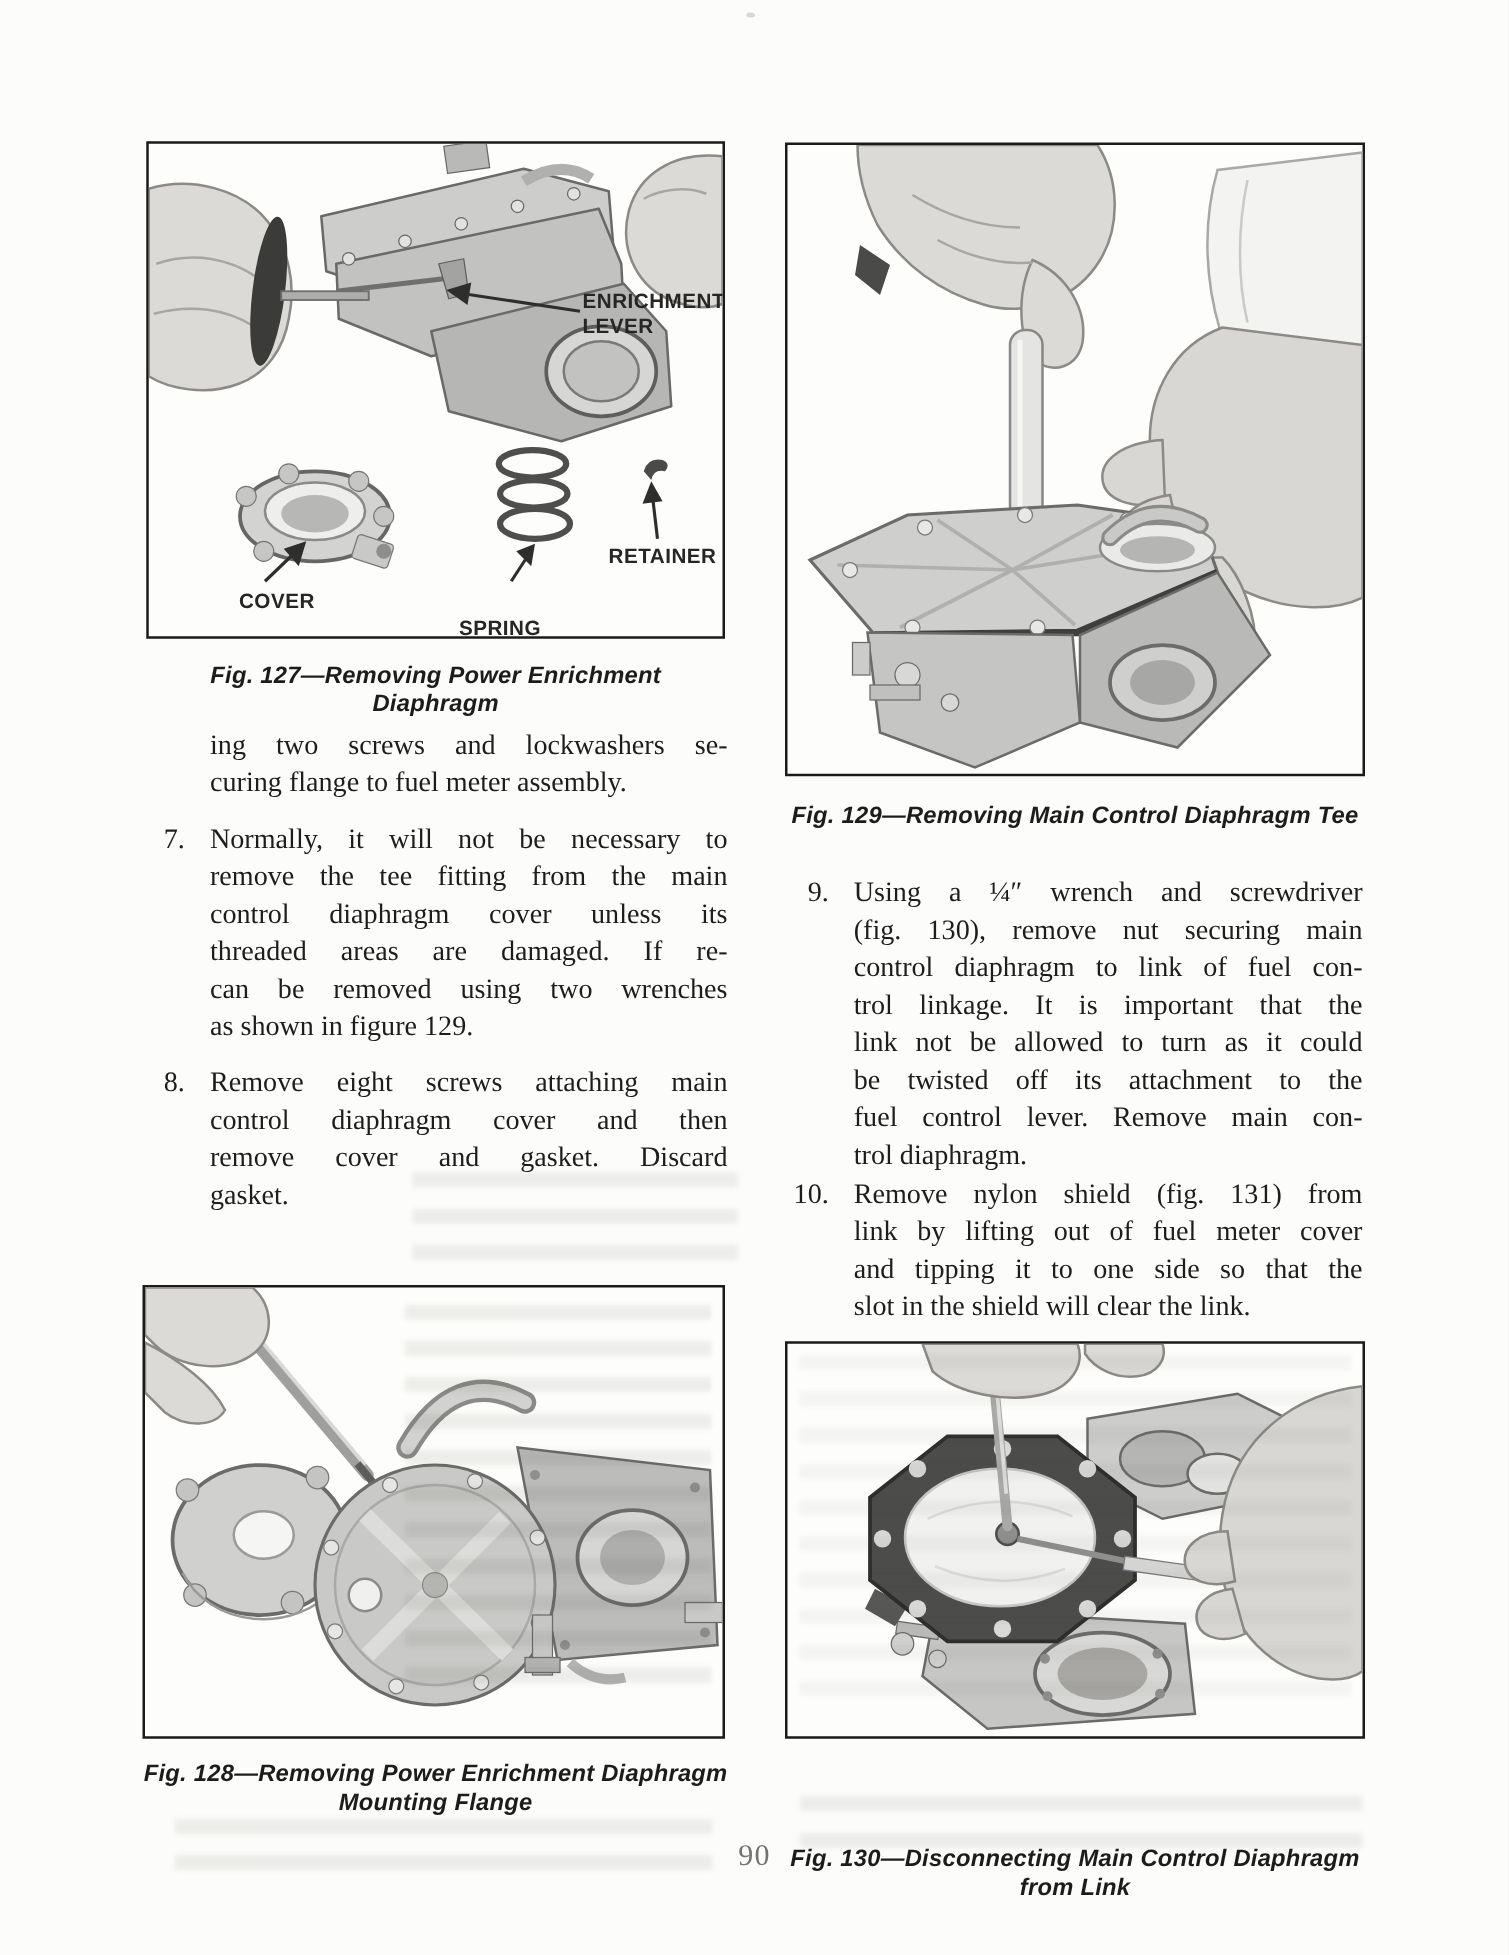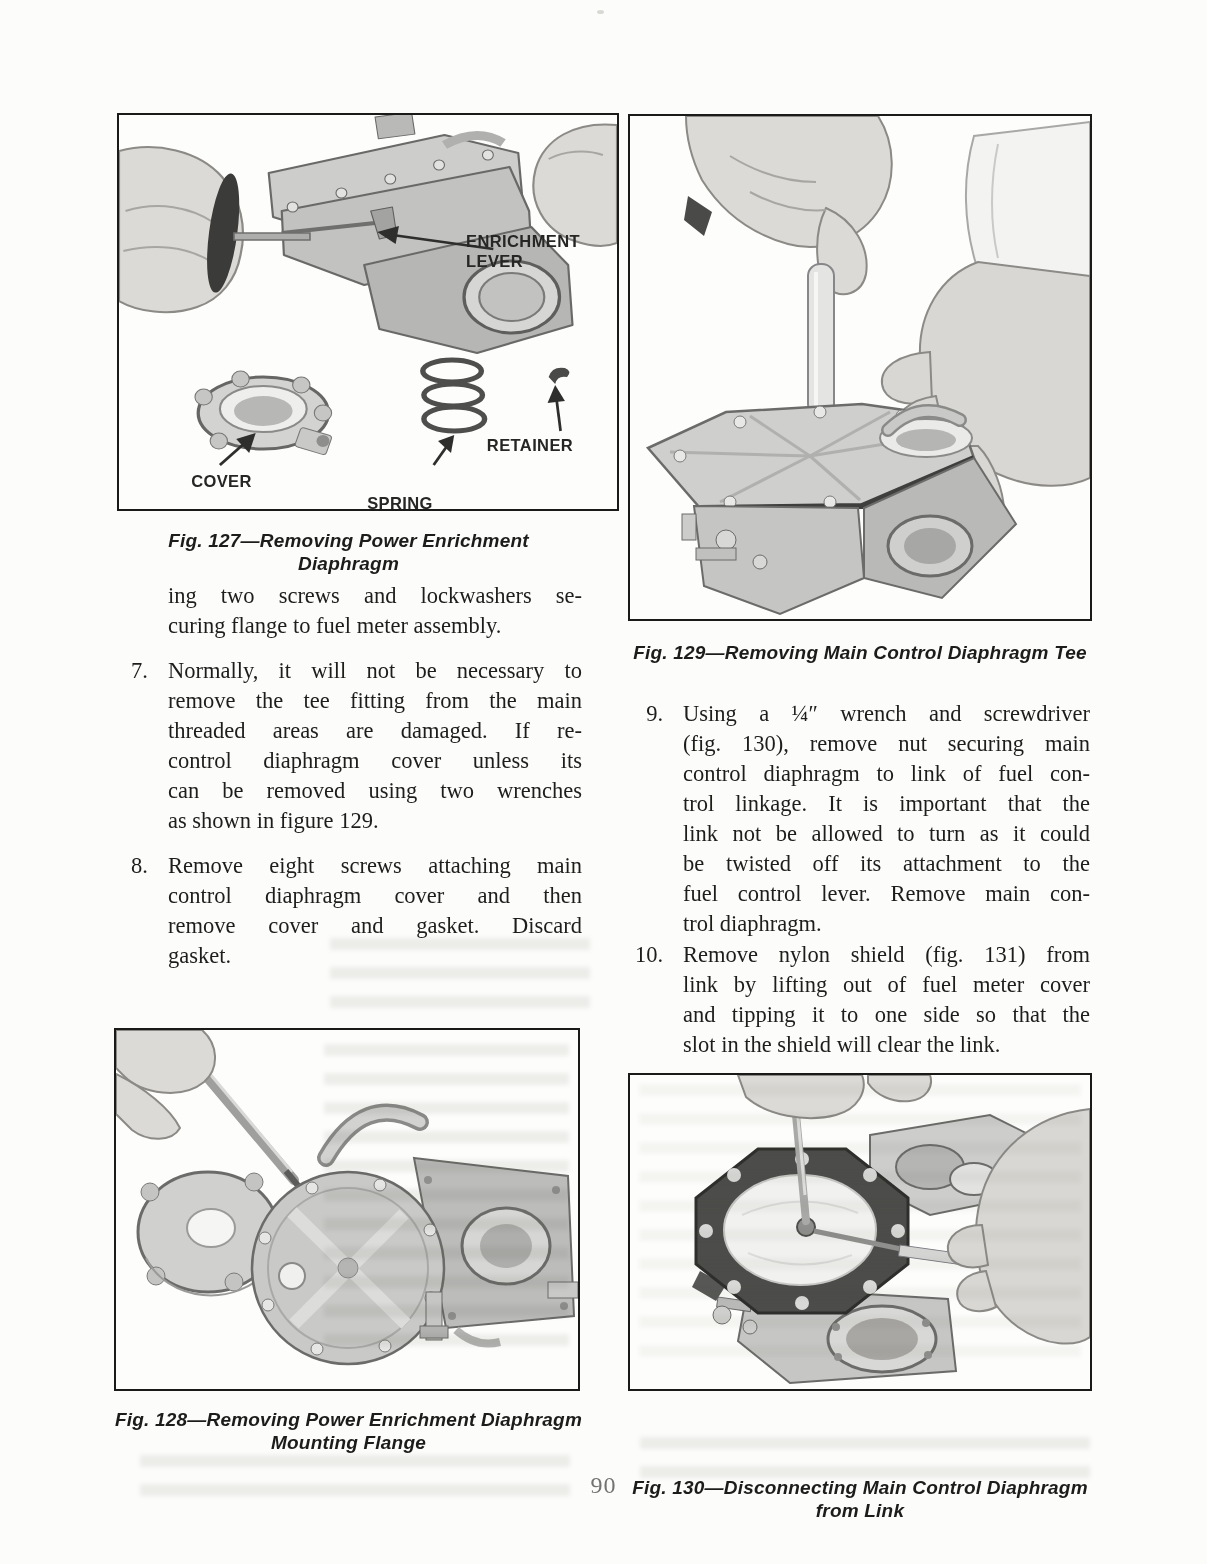--- a/index.html
+++ b/index.html
@@ -59,21 +59,21 @@
     font-size:24px; letter-spacing:1px; color:#737373;
   }
 </style>
 </head>
 <body>
 
 <div class="page">
 
   <div class="speck" style="left:597px;top:10px;width:7px;height:4px;"></div>
 
-  <div class="figbox" style="left:117px;top:113px;width:502px;height:398px;">
+  <div class="figbox" style="left:117px;top:113px;width:463px;height:398px;">
     <svg viewBox="0 0 459 394" preserveAspectRatio="none">
 
       <g stroke-linejoin="round">
         <path d="M138,58 L300,20 L368,38 L372,86 L208,124 L142,102 Z" fill="#cdcdcb" stroke="#696967" stroke-width="2"></path>
         <path d="M150,96 L360,52 L378,96 L380,132 L226,170 L152,140 Z" fill="#c2c2c0" stroke="#696967" stroke-width="2"></path>
         <path d="M226,150 L380,112 L414,150 L418,210 L330,238 L240,214 Z" fill="#b6b6b4" stroke="#696967" stroke-width="2"></path>
         <ellipse cx="362" cy="182" rx="44" ry="36" fill="#d6d6d4" stroke="#5e5e5c" stroke-width="3"></ellipse>
         <ellipse cx="362" cy="182" rx="30" ry="24" fill="#c2c2c0" stroke="#7a7a78" stroke-width="2"></ellipse>
         <rect x="236" y="2" width="34" height="22" fill="#b9b9b7" stroke="#696967" transform="rotate(-8 236 2)"></rect>
         <path d="M300,30 q30,-18 54,-2" stroke="#b0b0ae" stroke-width="9" fill="none"></path>
@@ -141,22 +141,22 @@
   <div class="coltext left" style="left:131px;top:581px;width:451px;">
     <div class="cont">
         <div class="tline just">ing two screws and lockwashers se-</div>
         <div class="tline">curing flange to fuel meter assembly.</div>
       </div>
     <div class="item gap">
       <div class="inum">7.</div>
       <div class="itxt">
           <div class="tline just">Normally, it will not be necessary to</div>
           <div class="tline just">remove the tee fitting from the main</div>
+          <div class="tline just">control diaphragm cover unless its</div>
           <div class="tline just">threaded areas are damaged. If re-</div>
-          <div class="tline just">control diaphragm cover unless its</div>
           <div class="tline just">can be removed using two wrenches</div>
           <div class="tline">as shown in figure 129.</div>
         </div>
     </div>
     <div class="item gap">
       <div class="inum">8.</div>
       <div class="itxt">
           <div class="tline just">Remove eight screws attaching main</div>
           <div class="tline just">control diaphragm cover and then</div>
           <div class="tline just">remove cover and gasket. Discard</div>

